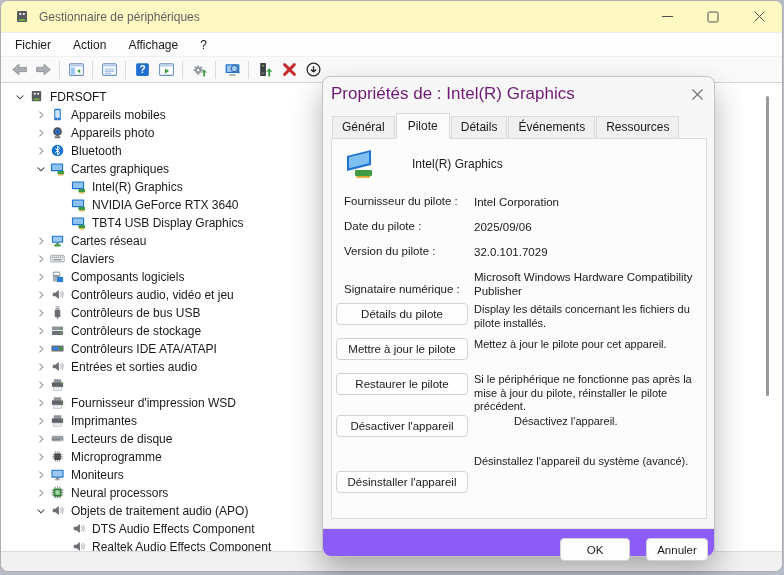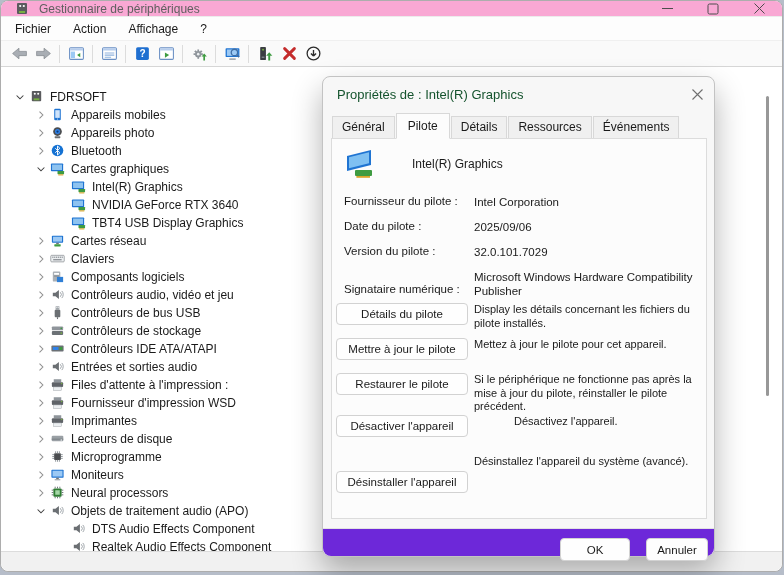--- a/index.html
+++ b/index.html
@@ -10,21 +10,21 @@
     font-size:12px; color:#1a1a1a;
     position:relative; overflow:hidden;
   }
   
   .window {
     position:absolute; left:0; top:0; width:783px; height:572px;
     background:#fff; border:1px solid #adadad; border-radius:8px;
     overflow:hidden;
   }
   .titlebar {
-    height:16px; background:#f9a8d4; display:flex; align-items:center;
+    height:32px; background:#fef9c3; display:flex; align-items:center;
     border-bottom:1px solid #ececec;
   }
   .titlebar .app-icon { margin-left:13px; width:16px; height:16px; flex:0 0 auto; }
   .titlebar .title { margin-left:9px; color:#5f5f5f; font-size:12px; }
   .win-controls { margin-left:auto; display:flex; height:32px; }
   .win-btn { width:46px; height:32px; display:flex; align-items:center; justify-content:center; color:#4d4d4d; }
   .menubar {
     height:24px; background:#fdfdfd; display:flex; align-items:center;
     border-bottom:1px solid #f0f0f0; padding-left:3px;
   }
@@ -53,21 +53,21 @@
     background:#f1f1f1; border-top:1px solid #dcdcdc;
     border-radius:0 0 8px 8px;
   }
   
   .dialog {
     position:absolute; left:322px; top:76px; width:393px; height:481px;
     background:#f7f7f7; border:1px solid #c3c3c3; border-radius:8px;
     box-shadow:0 14px 30px rgba(0,0,0,.30); z-index:10;
   }
   .dlg-titlebar { height:34px; display:flex; align-items:center; }
-  .dlg-title { margin-left:14px; font-size:13px; color:#14532d; }
+  .dlg-title { margin-left:8px; font-size:17px; color:#701a75; }
   .dlg-close { margin-left:auto; width:34px; height:30px; display:flex; align-items:center; justify-content:center; }
   .tabs { position:absolute; left:9px; top:35px; height:26px; display:flex; align-items:flex-end; z-index:3; }
   .tab {
     background:#f0f0f0; border:1px solid #d8d8d8; border-bottom:none;
     padding:3px 9px 4px; font-size:12px; margin-right:1px; color:#1a1a1a;
   }
   .tab.active {
     background:#fcfcfc; padding:5px 11px 5px; position:relative; bottom:-1px;
     border-bottom:1px solid #fcfcfc; z-index:4;
   }
@@ -82,21 +82,21 @@
   .fld-value { position:absolute; left:142px; width:222px; font-size:11.5px; line-height:14px; }
   .act-btn {
     position:absolute; left:4px; width:132px; height:22px;
     background:#fefefe; border:1px solid #d2d2d2; border-radius:4px;
     font-family:"Liberation Sans", sans-serif; font-size:11.5px; color:#1a1a1a;
     display:flex; align-items:center; justify-content:center;
   }
   .act-desc { position:absolute; left:142px; width:224px; font-size:11px; line-height:13.5px; }
   .dlg-footer {
     position:absolute; left:0; right:0; bottom:0; height:28px;
-    background:#6d28d9; border-top:1px solid #e2e2e2; border-radius:0 0 8px 8px;
+    background:#8b5cf6; border-top:1px solid #e2e2e2; border-radius:0 0 8px 8px;
   }
   .ftr-btn {
     position:absolute; top:9px; height:23px;
     background:#fefefe; border:1px solid #d2d2d2; border-radius:4px;
     font-family:"Liberation Sans", sans-serif; font-size:11.5px; color:#1a1a1a;
     display:flex; align-items:center; justify-content:center;
   }
   .ok-btn { left:237px; width:70px; }
   .cancel-btn { left:323px; width:62px; }
 </style>
@@ -445,21 +445,20 @@
             <svg viewBox="0 0 16 16" width="100%" height="100%">
               <path d="M6 3.5 L10.5 8 L6 12.5" fill="none" stroke="#8f8f8f" stroke-width="1.4"></path>
             </svg>
           </span>
           <span class="ticon"><svg viewBox="0 0 16 16" width="100%" height="100%">
               <rect x="4" y="2.4" width="8" height="3.2" fill="#8f959b"></rect>
               <rect x="2" y="5.6" width="12" height="5" rx="1" fill="#5f6368"></rect>
               <circle cx="12.4" cy="7" r="0.8" fill="#76b041"></circle>
               <rect x="4" y="10.6" width="8" height="3.6" fill="#eceff1" stroke="#9aa0a5" stroke-width="0.5"></rect>
             </svg></span>
-          <span class="tlabel">Files d'attente à l'impression :</span>
         </div>
         <div class="tree-row lvl1">
           <span class="chev">
             <svg viewBox="0 0 16 16" width="100%" height="100%">
               <path d="M6 3.5 L10.5 8 L6 12.5" fill="none" stroke="#8f8f8f" stroke-width="1.4"></path>
             </svg>
           </span>
           <span class="ticon"><svg viewBox="0 0 16 16" width="100%" height="100%">
               <rect x="4" y="2.4" width="8" height="3.2" fill="#8f959b"></rect>
               <rect x="2" y="5.6" width="12" height="5" rx="1" fill="#5f6368"></rect>
@@ -578,22 +577,22 @@
     <span class="dlg-close">
       <svg width="13" height="13" viewBox="0 0 13 13">
           <path d="M1.5 1.5 L11.5 11.5 M11.5 1.5 L1.5 11.5" stroke="#6f6f6f" stroke-width="1.1"></path>
         </svg>
     </span>
   </div>
   <div class="tabs" id="tabs">
       <span class="tab">Général</span>
       <span class="tab active">Pilote</span>
       <span class="tab">Détails</span>
+      <span class="tab">Événements</span>
       <span class="tab">Ressources</span>
-      <span class="tab">Événements</span>
     </div>
   <div class="tab-page" id="tabPage">
     <div class="dev-header">
       <span class="dev-icon" id="devIcon"><svg viewBox="0 0 0 0 32 32" width="100%" height="100%">
             <polygon points="3,9 27,3 27,18 3,24" fill="#1f74d2"></polygon>
             <polygon points="5,10.2 25,5.2 25,16.2 5,21.2" fill="#7fc0f2"></polygon>
             <rect x="11" y="23" width="17" height="6" rx="1" fill="#3e9b41"></rect>
             <rect x="12.4" y="29" width="13.6" height="1.8" fill="#d9a52c"></rect>
           </svg></span>
       <span class="dev-name">Intel(R) Graphics</span>

